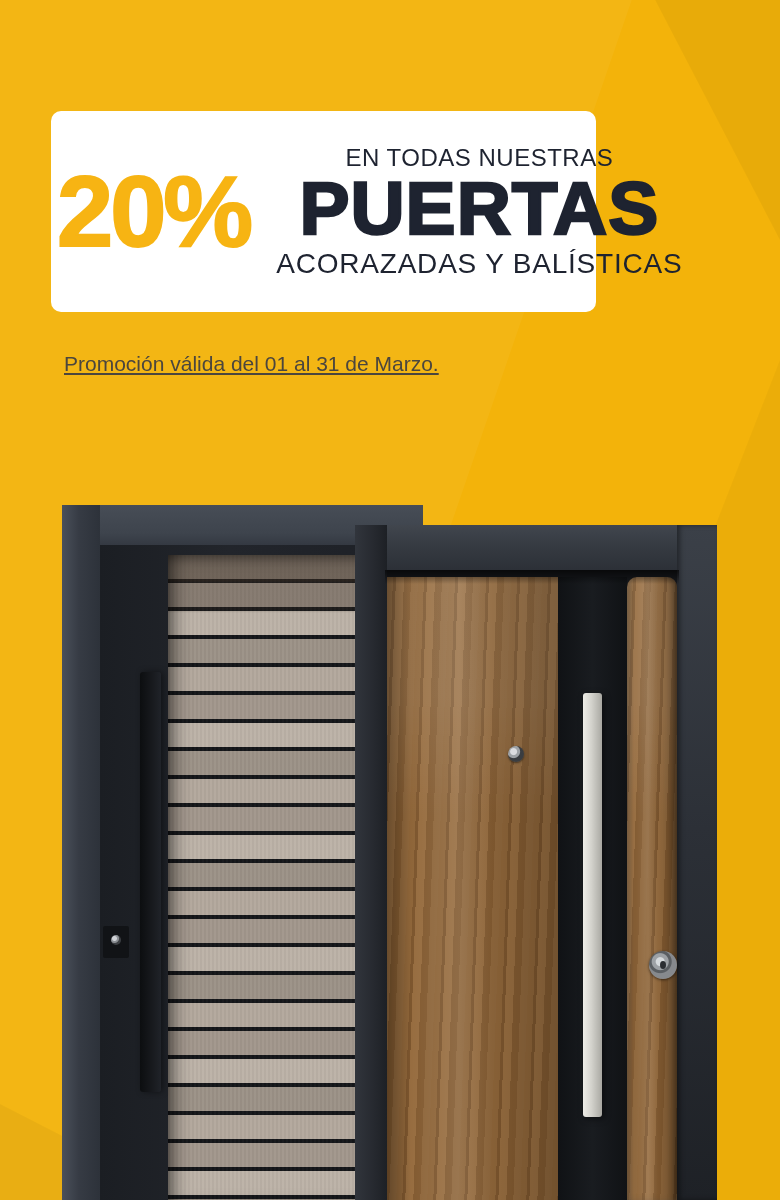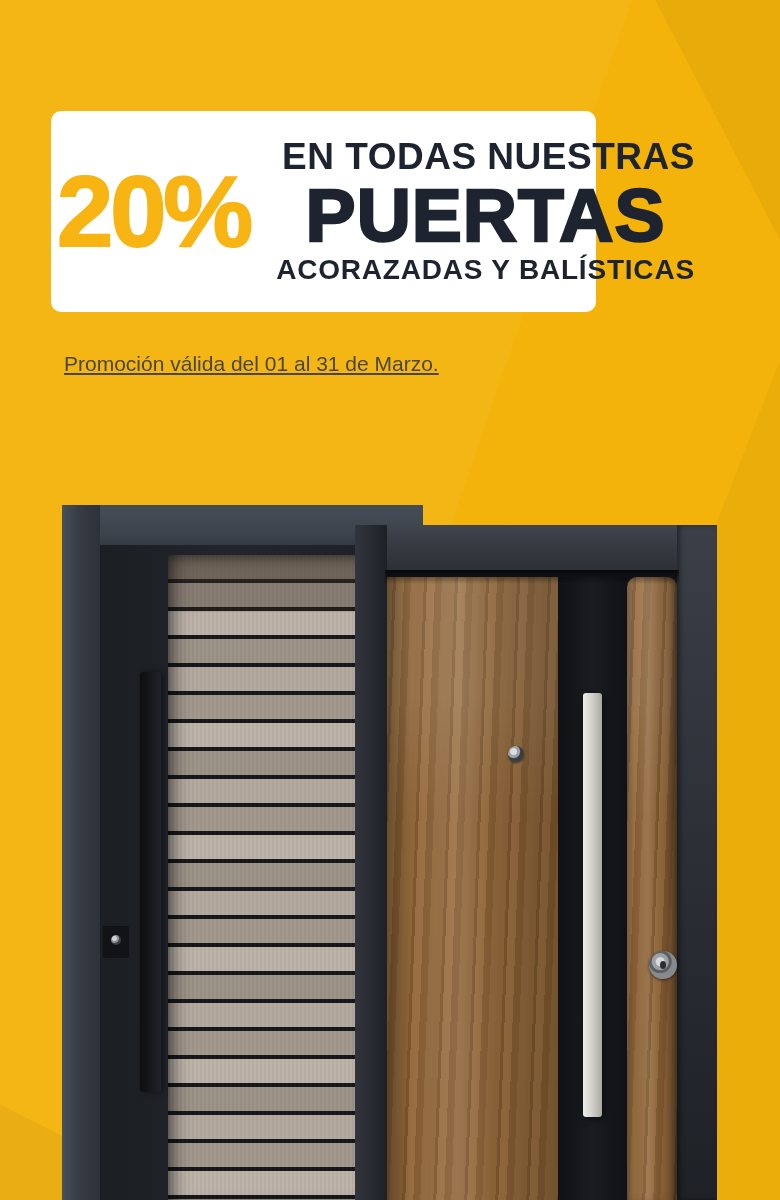--- a/index.html
+++ b/index.html
@@ -23,24 +23,24 @@
     background:#ffffff;border-radius:10px;
     display:flex;align-items:center;padding-left:6px;box-sizing:border-box;
   }
   .discount{
     font-size:101px;font-weight:700;color:#f7b413;
     letter-spacing:-3px;line-height:1;
     -webkit-text-stroke:2px #f7b413;
     flex:0 0 auto;
   }
   .headline{margin-left:26px;width:420px;text-align:center;color:#1e2330;}
-  .hl1{font-size:37px;font-weight:700;letter-spacing:.5px;line-height:1.05;white-space:nowrap;text-align:right;}
+  .hl1{font-size:24px;font-weight:400;letter-spacing:.5px;line-height:1.05;white-space:nowrap;}
   .hl2{font-size:75px;font-weight:700;letter-spacing:1px;line-height:.95;margin:3px 0 4px 0;
        -webkit-text-stroke:2.5px #1e2330;white-space:nowrap;}
-  .hl3{font-size:28px;font-weight:700;letter-spacing:.8px;line-height:1.05;white-space:nowrap;}
+  .hl3{font-size:28px;font-weight:400;letter-spacing:.8px;line-height:1.05;white-space:nowrap;}
 
   
   .terms{
     position:absolute;left:64px;top:347px;width:640px;
     font-size:21px;line-height:33px;color:#4b463e;font-weight:400;text-decoration:underline;
   }
 
   
   .doors{position:absolute;inset:0;}
 

